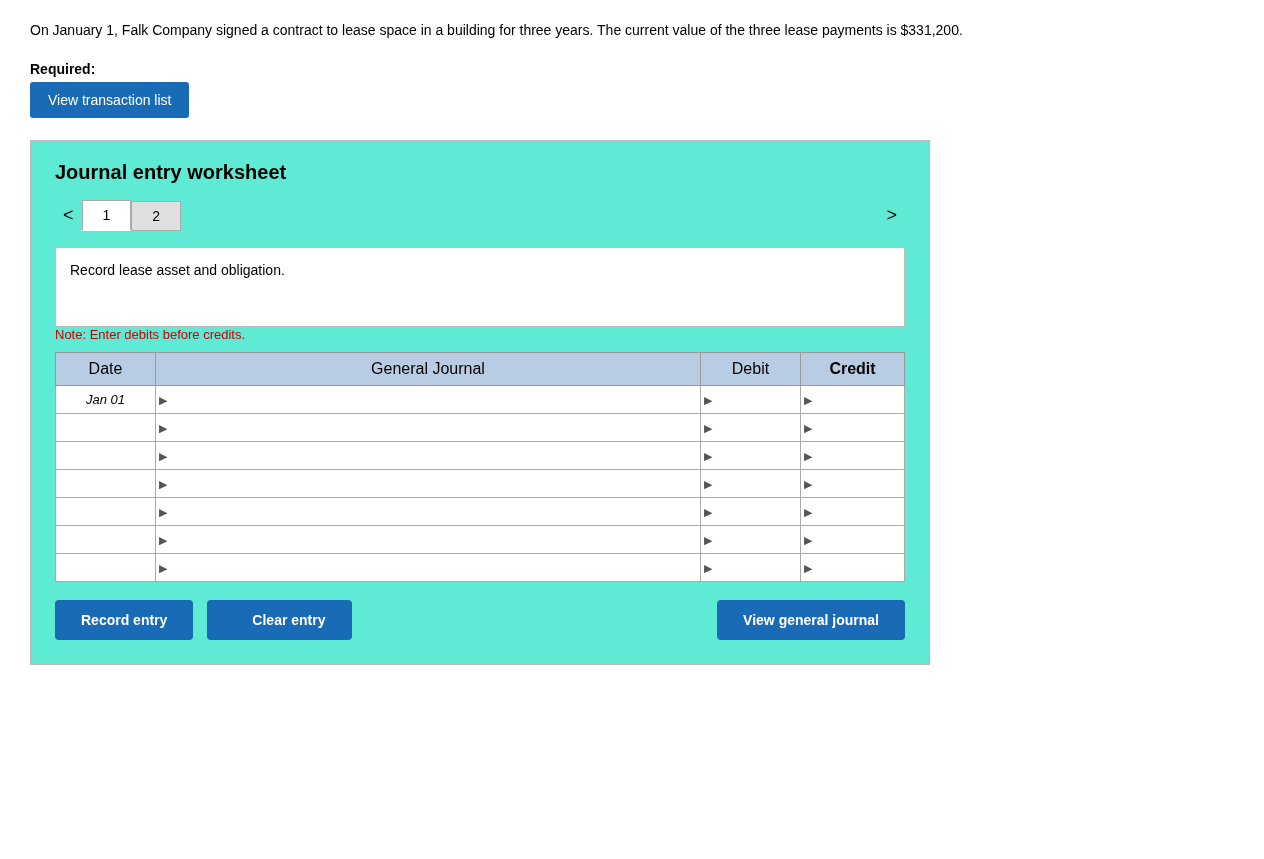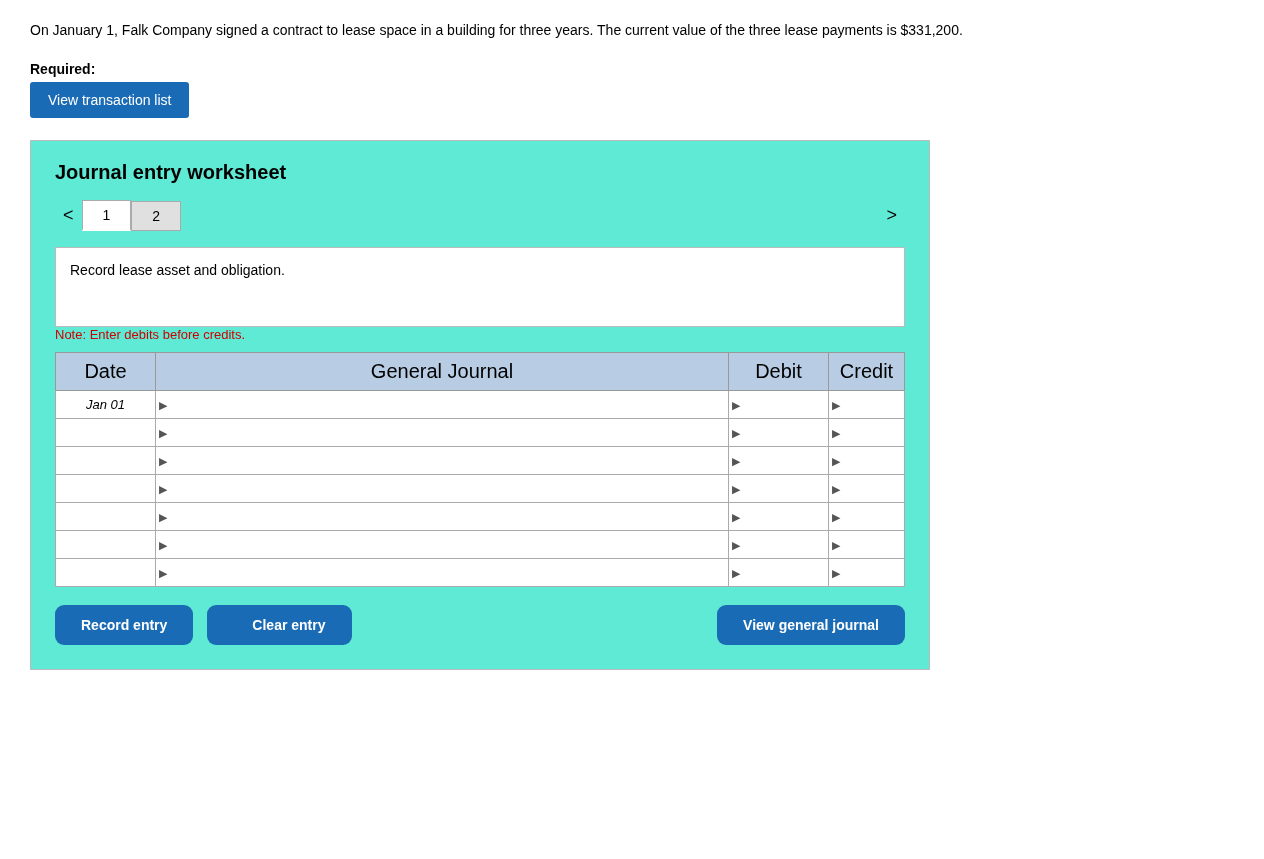--- a/index.html
+++ b/index.html
@@ -97,27 +97,27 @@
       border-collapse: collapse;
       margin-bottom: 18px;
     }
     .journal-table thead tr {
       background: #b8cce4;
     }
     .journal-table thead th {
       border: 1px solid #999;
       padding: 7px 10px;
       font-weight: normal;
-      font-size: 20px;
+      font-size: 16px;
       text-align: center;
     }
     .journal-table thead th.date-col { width: 100px; }
     .journal-table thead th.gj-col { }
     .journal-table thead th.debit-col { width: 100px; }
-    .journal-table thead th.credit-col { width: 76px; }
+    .journal-table thead th.credit-col { width: 104px; font-weight: bold; }
     .journal-table tbody tr {
       background: #fff;
     }
     .journal-table tbody td {
       border: 1px solid #aaa;
       padding: 0;
       height: 28px;
     }
     .journal-table tbody td input {
       width: 100%;
@@ -168,21 +168,21 @@
       gap: 14px;
     }
     .action-btn {
       background-color: #1a6bb5;
       color: #fff;
       border: none;
       padding: 12px 26px;
       font-size: 14px;
       font-weight: bold;
       cursor: pointer;
-      border-radius: 9px;
+      border-radius: 4px;
     }
     .action-btn.clear {
       background-color: #1a6bb5;
       padding-left: 45px;
     }
     .spacer-flex { flex: 1; }
   </style>
 </head>
 <body>
 

